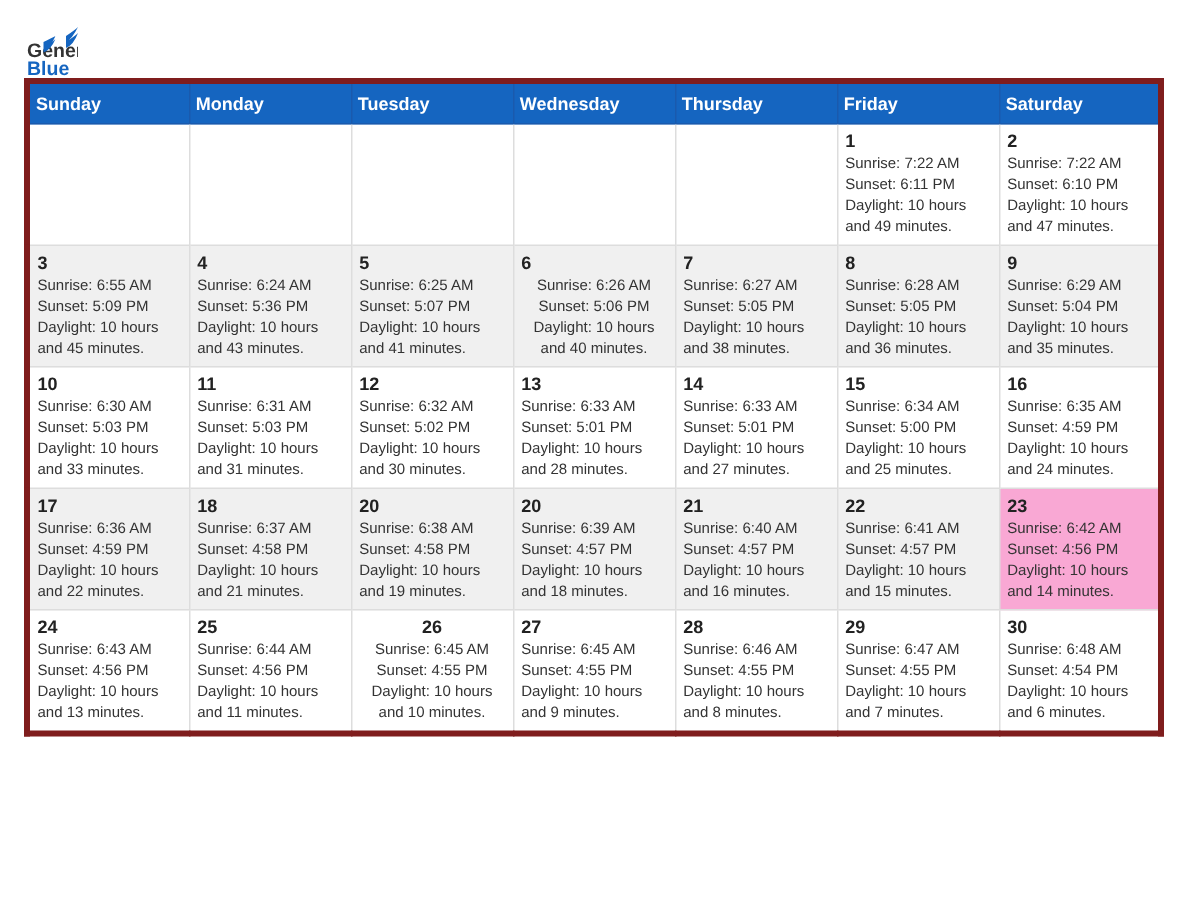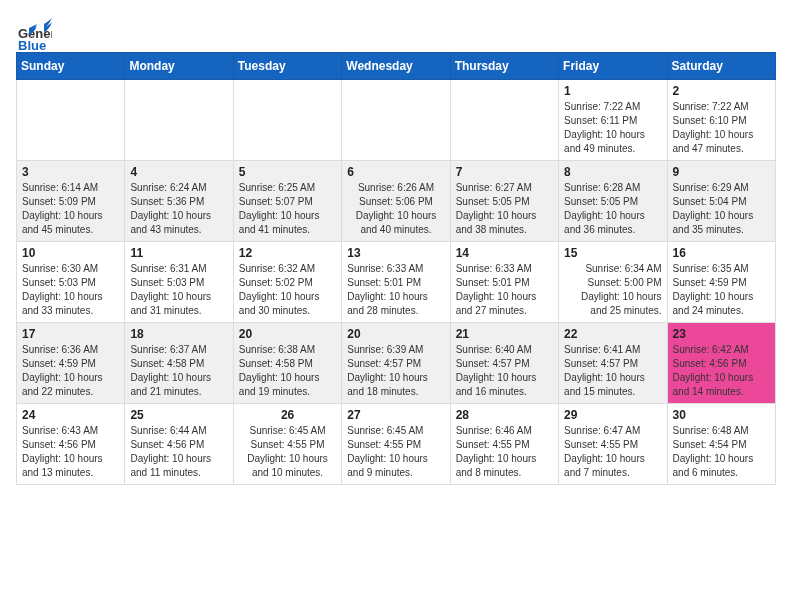--- a/index.html
+++ b/index.html
@@ -29,21 +29,21 @@
       font-weight: normal;
       color: #222;
     }
     .location {
       font-size: 14px;
       color: #444;
     }
     .calendar {
       width: 100%;
       border-collapse: collapse;
-      border: 1px solid #7f1d1d;
+      border: 4px solid #7f1d1d;
     }
     .calendar th {
       background: #1565c0;
       color: #fff;
       font-size: 12px;
       font-weight: bold;
       padding: 6px 4px;
       text-align: left;
       border: 1px solid #1a5aad;
     }
@@ -135,21 +135,21 @@
           <span class="day-number">2</span>
           <div class="day-info" style="white-space: pre-line;">Sunrise: 7:22 AM
 Sunset: 6:10 PM
 Daylight: 10 hours
 and 47 minutes.</div>
         </td>
       </tr>
       <tr>
         <td style="background: rgb(240, 240, 240);">
           <span class="day-number">3</span>
-          <div class="day-info" style="white-space: pre-line;">Sunrise: 6:14 AM
+          <div class="day-info" style="white-space: pre-line;">Sunrise: 6:55 AM
 Sunset: 5:09 PM
 Daylight: 10 hours
 and 45 minutes.</div>
         </td>
         <td style="background: rgb(240, 240, 240);">
           <span class="day-number">4</span>
           <div class="day-info" style="white-space: pre-line;">Sunrise: 6:24 AM
 Sunset: 5:36 PM
 Daylight: 10 hours
 and 43 minutes.</div>
@@ -221,21 +221,21 @@
         </td>
         <td style="background: rgb(255, 255, 255);">
           <span class="day-number">14</span>
           <div class="day-info" style="white-space: pre-line;">Sunrise: 6:33 AM
 Sunset: 5:01 PM
 Daylight: 10 hours
 and 27 minutes.</div>
         </td>
         <td style="background: rgb(255, 255, 255);">
           <span class="day-number">15</span>
-          <div class="day-info" style="white-space: pre-line; text-align: right;">Sunrise: 6:34 AM
+          <div class="day-info" style="white-space: pre-line;">Sunrise: 6:34 AM
 Sunset: 5:00 PM
 Daylight: 10 hours
 and 25 minutes.</div>
         </td>
         <td style="background: rgb(255, 255, 255);">
           <span class="day-number">16</span>
           <div class="day-info" style="white-space: pre-line;">Sunrise: 6:35 AM
 Sunset: 4:59 PM
 Daylight: 10 hours
 and 24 minutes.</div>
@@ -277,21 +277,21 @@
 Daylight: 10 hours
 and 16 minutes.</div>
         </td>
         <td style="background: rgb(240, 240, 240);">
           <span class="day-number">22</span>
           <div class="day-info" style="white-space: pre-line;">Sunrise: 6:41 AM
 Sunset: 4:57 PM
 Daylight: 10 hours
 and 15 minutes.</div>
         </td>
-        <td style="background: #ec4899;">
+        <td style="background: #f9a8d4;">
           <span class="day-number">23</span>
           <div class="day-info" style="white-space: pre-line;">Sunrise: 6:42 AM
 Sunset: 4:56 PM
 Daylight: 10 hours
 and 14 minutes.</div>
         </td>
       </tr>
       <tr>
         <td style="background: rgb(255, 255, 255);">
           <span class="day-number">24</span>

